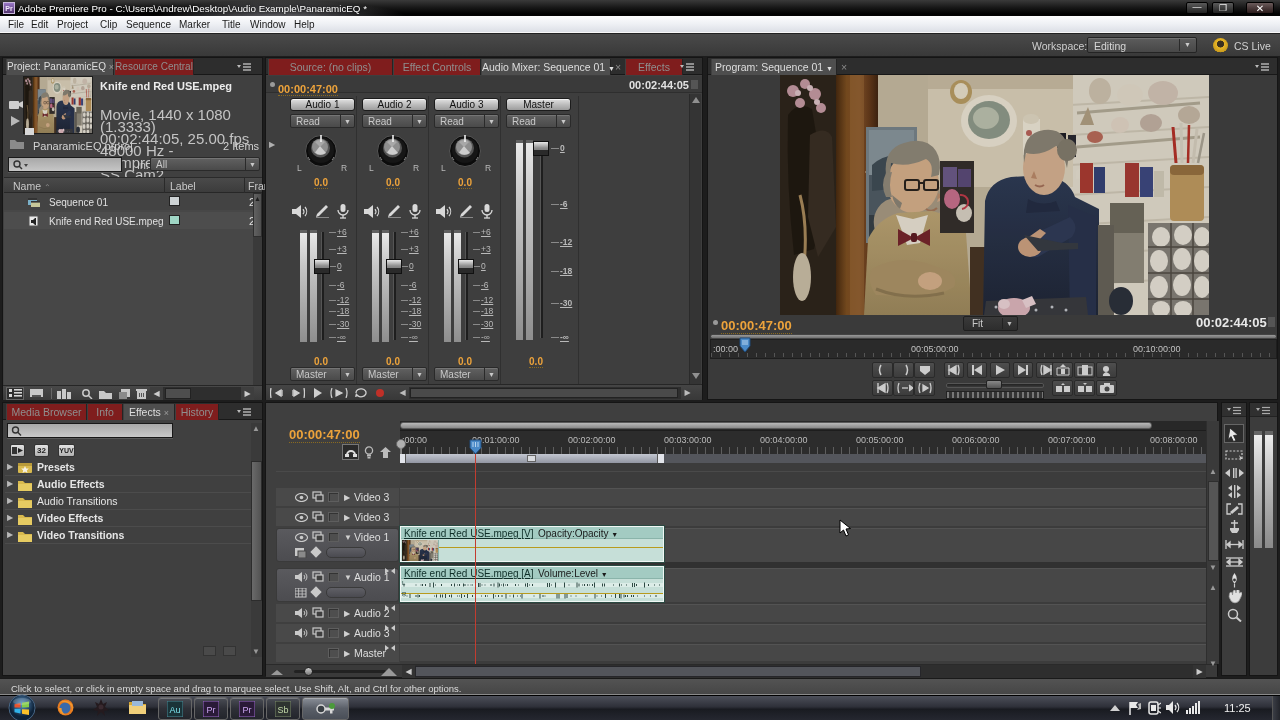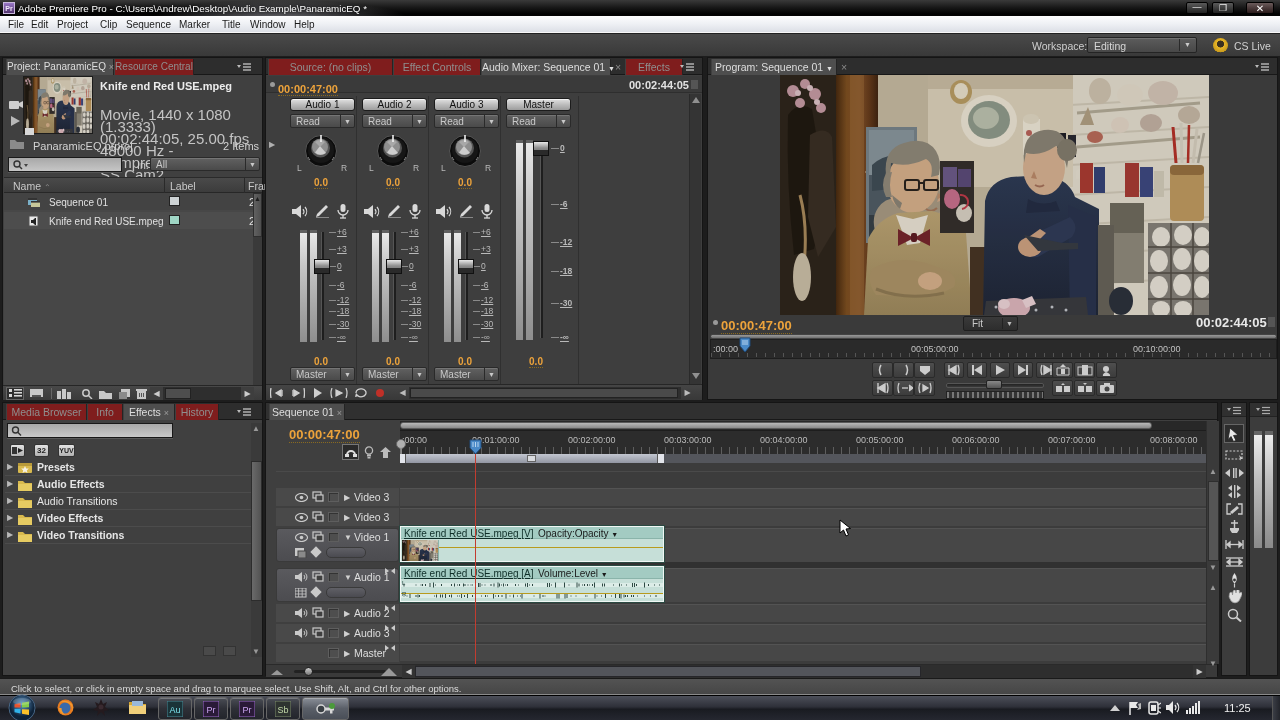--- a/index.html
+++ b/index.html
@@ -860,23 +860,20 @@
     </div>
     <div class="ab" style="left:388px;top:322px;width:21px;height:16px;background:linear-gradient(#4e4e4e,#3c3c3c);border:1px solid #2a2a2a;border-radius:2px;">
       <svg width="18" height="12" style="margin:1px auto;display:block;">
         <rect x="2" y="3" width="14" height="8" rx="1" fill="#ccc"></rect>
         <circle cx="9" cy="7" r="2.5" fill="#444"></circle>
         <rect x="6" y="1" width="6" height="2" fill="#ccc"></rect>
       </svg>
     </div>
   </div>
 <div class="panel" style="left:265px;top:402px;width:953px;height:274px;background:#3f3f3f;">
- <div class="tabbar" style="background:#303030;">
-  <div class="tab act" style="left:3px;width:76px;">Sequence 01 <span style="color:#9a9a9a;font-size:9px;">×</span></div>
- </div>
 
  <div class="ab" style="left:23px;top:22px;"><span class="zz" style="font-size:13px;">00:00:47:00</span></div>
  <div class="ab" style="left:76px;top:41px;width:17px;height:16px;background:#2a2a2a;border:1px solid #777;"></div>
  <svg class="icon" style="left:79px;top:44px;" width="12" height="10">
       <path d="M2 8 a4 4 0 0 1 8 0" stroke="#ddd" stroke-width="2" fill="none"></path>
       <rect x="0" y="7" width="4" height="3" fill="#ddd"></rect>
       <rect x="8" y="7" width="4" height="3" fill="#ddd"></rect>
     </svg>
  <svg class="icon" style="left:98px;top:43px;" width="10" height="13">
       <circle cx="5" cy="4.5" r="3.6" fill="none" stroke="#bbb" stroke-width="1.3"></circle>

